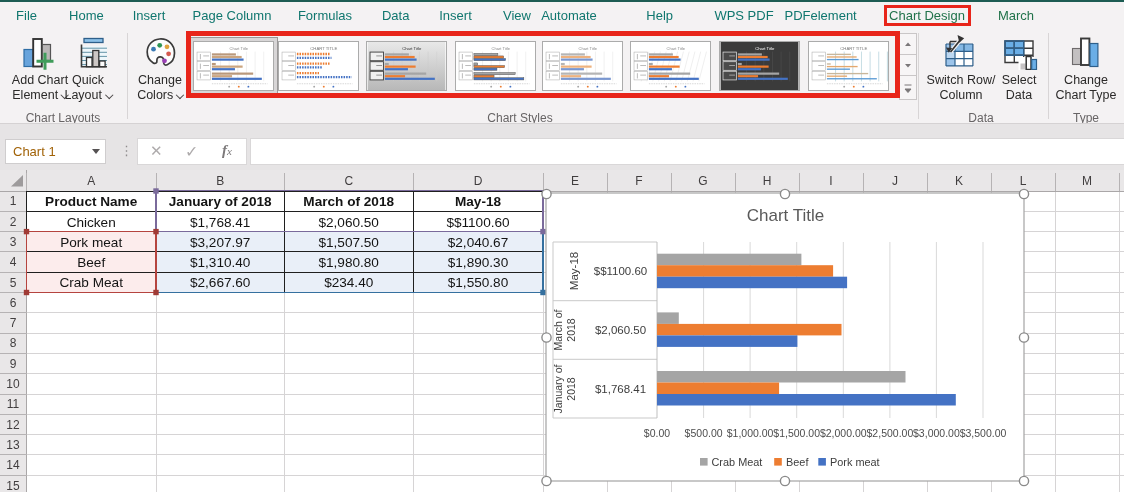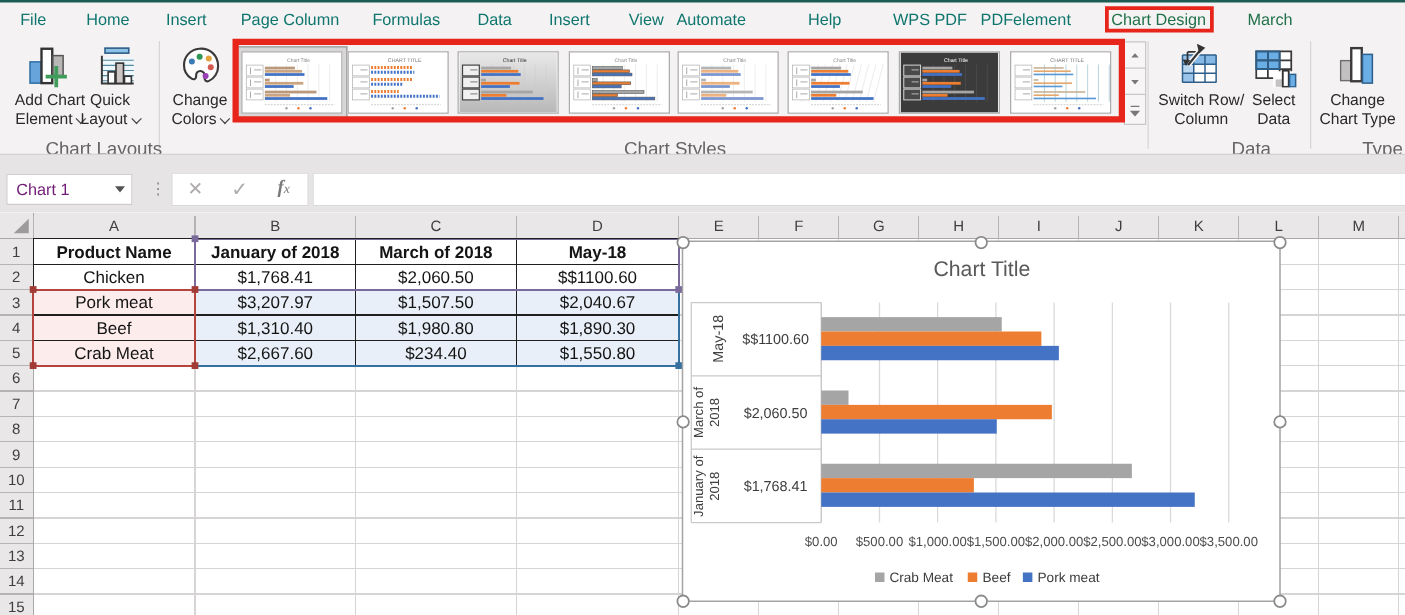--- a/index.html
+++ b/index.html
@@ -3,21 +3,21 @@
 <meta charset="utf-8">
 <style>
 html,body{margin:0;padding:0;}
 body{width:1124px;height:492px;overflow:hidden;font-family:"Liberation Sans",sans-serif;background:#fff;}
 #app{position:absolute;top:0;left:0;width:1124px;height:492px;overflow:hidden;}
 .abs{position:absolute;}
 .tab{position:absolute;top:8px;font-size:13px;color:#0f766e;transform:translateX(-50%);white-space:nowrap;}
 .gtab{color:#21724a;}
 .lbl{position:absolute;font-size:12.5px;color:#2b2a29;transform:translateX(-50%);white-space:nowrap;line-height:15.2px;text-align:center;}
 .dn{display:inline-block;width:4.6px;height:4.6px;border-right:1.6px solid #4a4747;border-bottom:1.6px solid #4a4747;transform:rotate(45deg);margin-left:4px;vertical-align:1.5px;}
-.grplbl{position:absolute;font-size:15px;color:#676465;transform:translateX(-50%);white-space:nowrap;margin-left:20px;}
+.grplbl{position:absolute;font-size:12px;color:#676465;transform:translateX(-50%);white-space:nowrap;}
 .vsep{position:absolute;width:1px;background:#d8d5d6;top:33px;height:86px;}
 </style>
 </head>
 <body>
 <div id="app">
 
 <div class="abs" style="left:0;top:0;width:1124px;height:124px;background:#f4f2f3;"></div>
 <div class="abs" style="left:0;top:0;width:1124px;height:2px;background:#1d5c53;"></div>
 
 <div class="tab" style="left:26.6px;">File</div>
@@ -357,21 +357,21 @@
         <circle cx="46" cy="46.5" r="1" fill="#ed7d31"></circle>
         <circle cx="56" cy="46.5" r="1" fill="#4472c4"></circle>
       </svg></div>
 
 <div class="abs" style="left:186px;top:31px;width:704px;height:57px;border:5px solid #e8251a;"></div>
 
 <div class="abs" style="left:0;top:123px;width:1124px;height:1px;background:#d5d2d3;"></div>
 
 <div class="abs" style="left:0;top:124px;width:1124px;height:46px;background:#e6e4e5;"></div>
 <div class="abs" style="left:5px;top:139px;width:99px;height:23px;background:#fff;border:1px solid #cfcdce;"></div>
-<div class="abs" style="left:13px;top:144px;font-size:13px;color:#701a75;">Chart 1</div>
+<div class="abs" style="left:13px;top:144px;font-size:13px;color:#a16207;">Chart 1</div>
 <div class="abs" style="left:92px;top:149px;width:0;height:0;border-left:4px solid transparent;border-right:4px solid transparent;border-top:5px solid #555253;"></div>
 <div class="abs" style="left:120px;top:143px;font-size:13px;color:#8f8c8d;">⋮</div>
 <div class="abs" style="left:137px;top:138px;width:108px;height:25px;background:#fff;border:1px solid #d9d7d8;"></div>
 <div class="abs" style="left:250px;top:138px;width:874px;height:25px;background:#fff;border:1px solid #d9d7d8;"></div>
 <div class="abs" style="left:150px;top:142px;font-size:15px;color:#aeabac;">✕</div>
 <div class="abs" style="left:185px;top:142px;font-size:16px;color:#aeabac;">✓</div>
 <div class="abs" style="left:222px;top:142px;font-size:15px;font-style:italic;color:#7c797a;font-family:'Liberation Serif',serif;"><b>f</b><span style="font-size:11px;">x</span></div>
 
 <div id="sheet" class="abs" style="left:0;top:170px;"><svg width="1124" height="322" viewBox="0 0 1124 322" font-family="Liberation Sans,sans-serif">
 <rect x="0" y="0" width="1124" height="322" fill="#fff"></rect>

